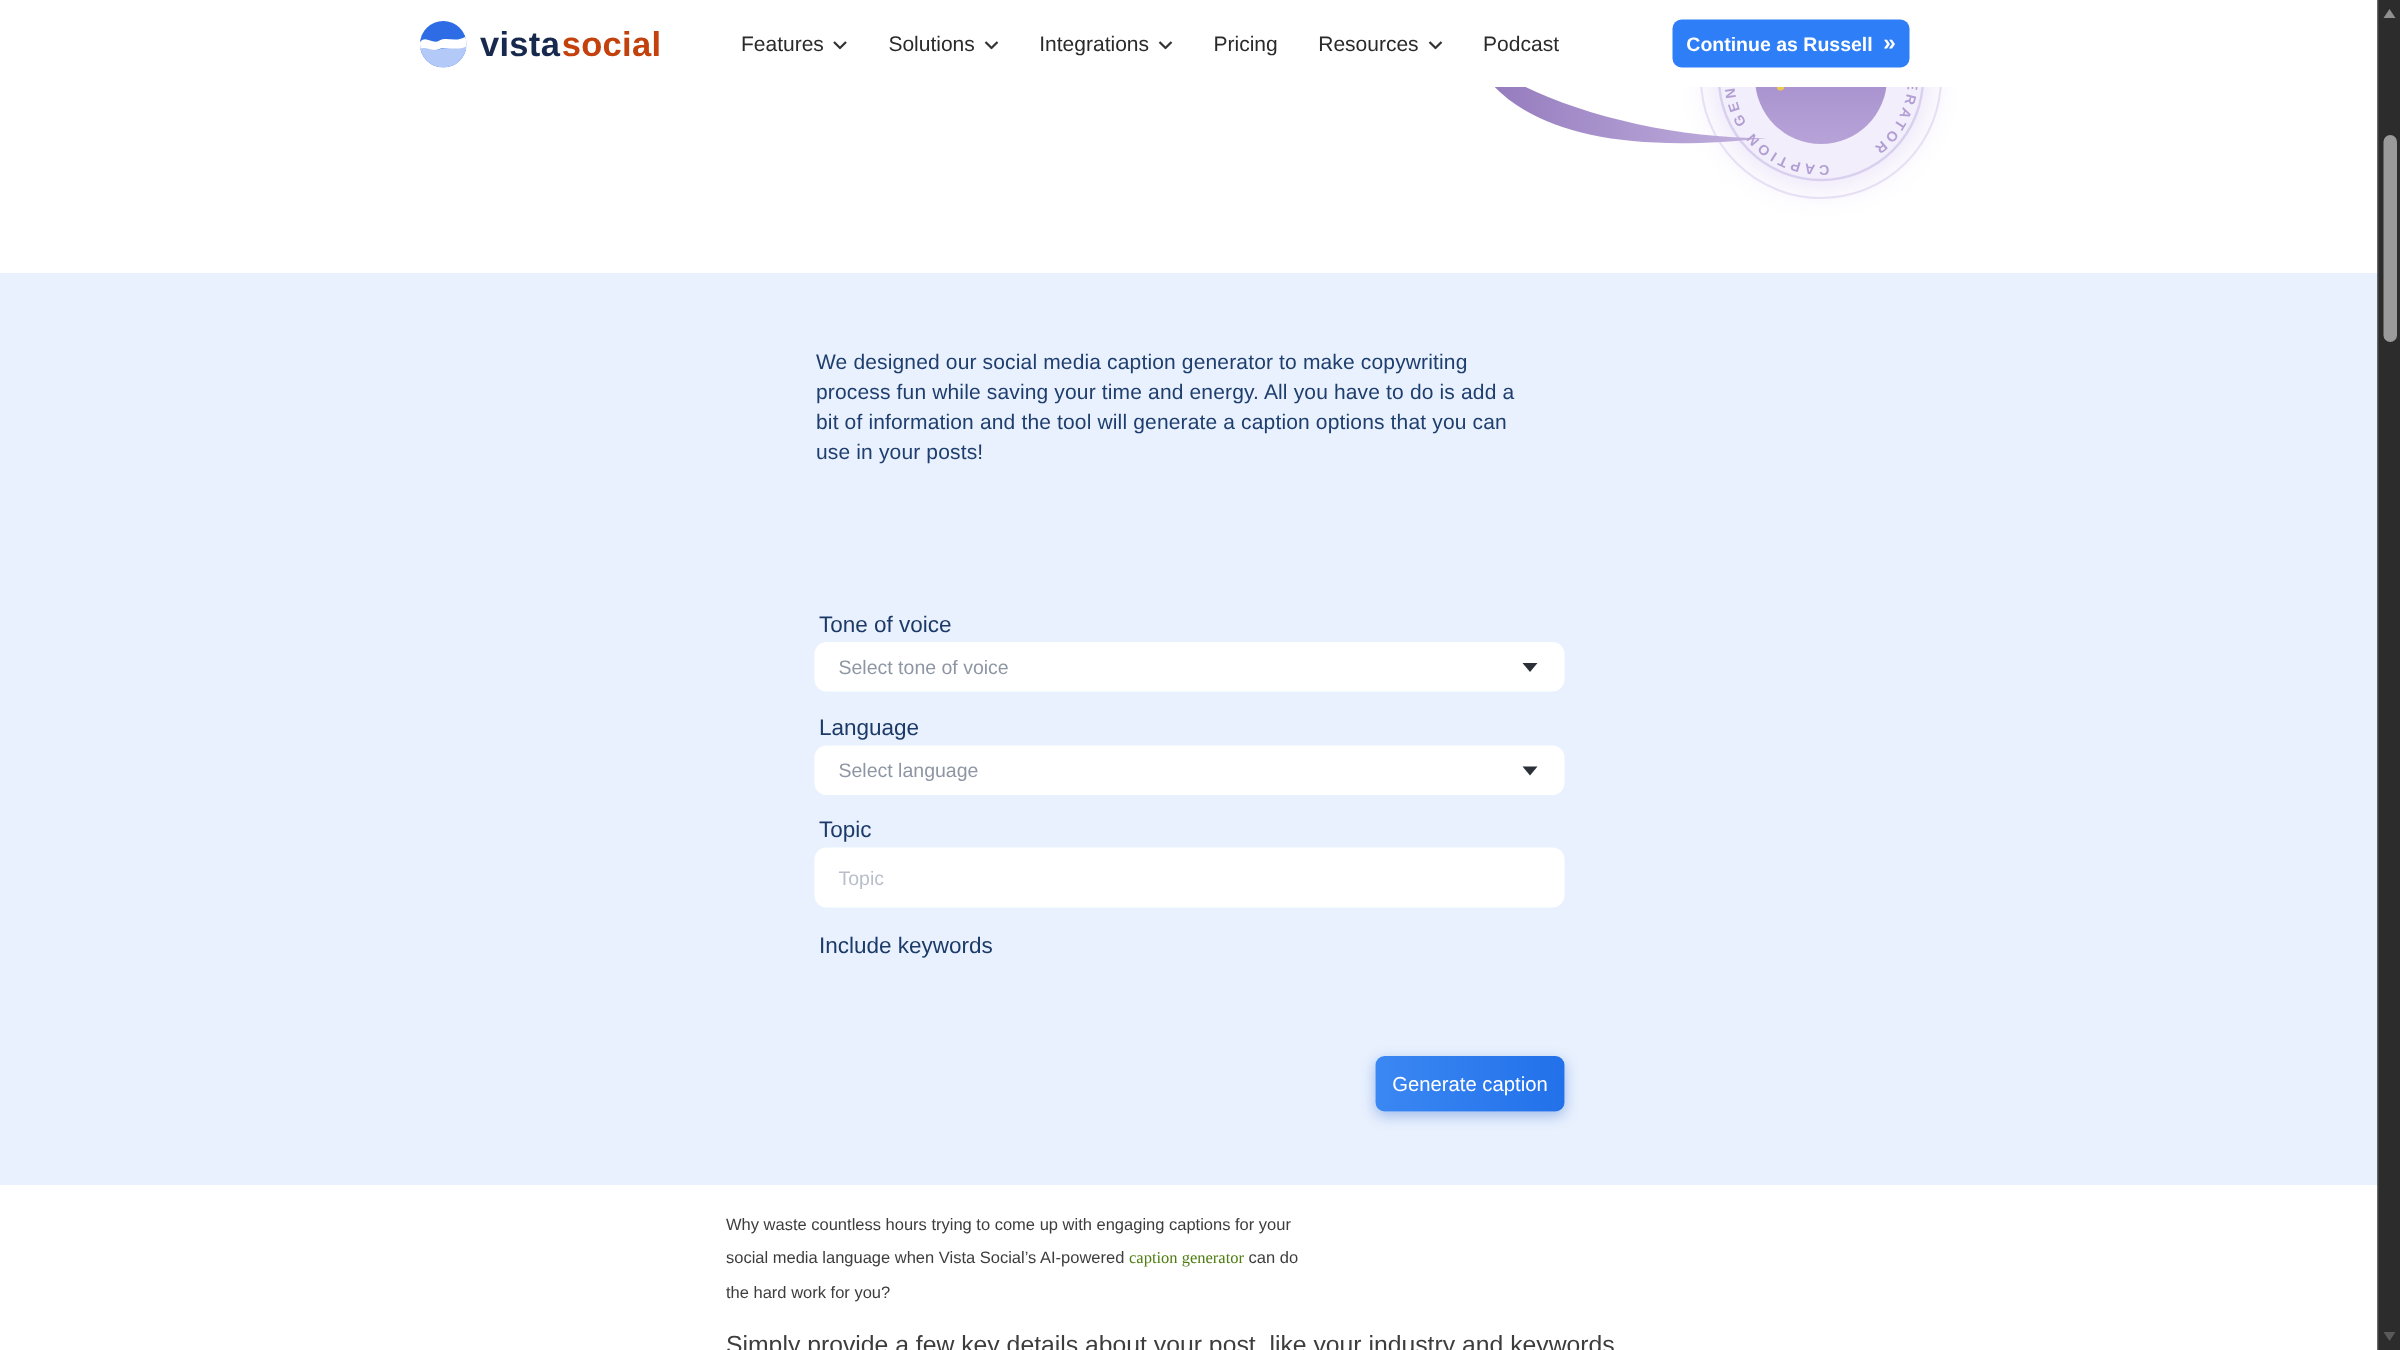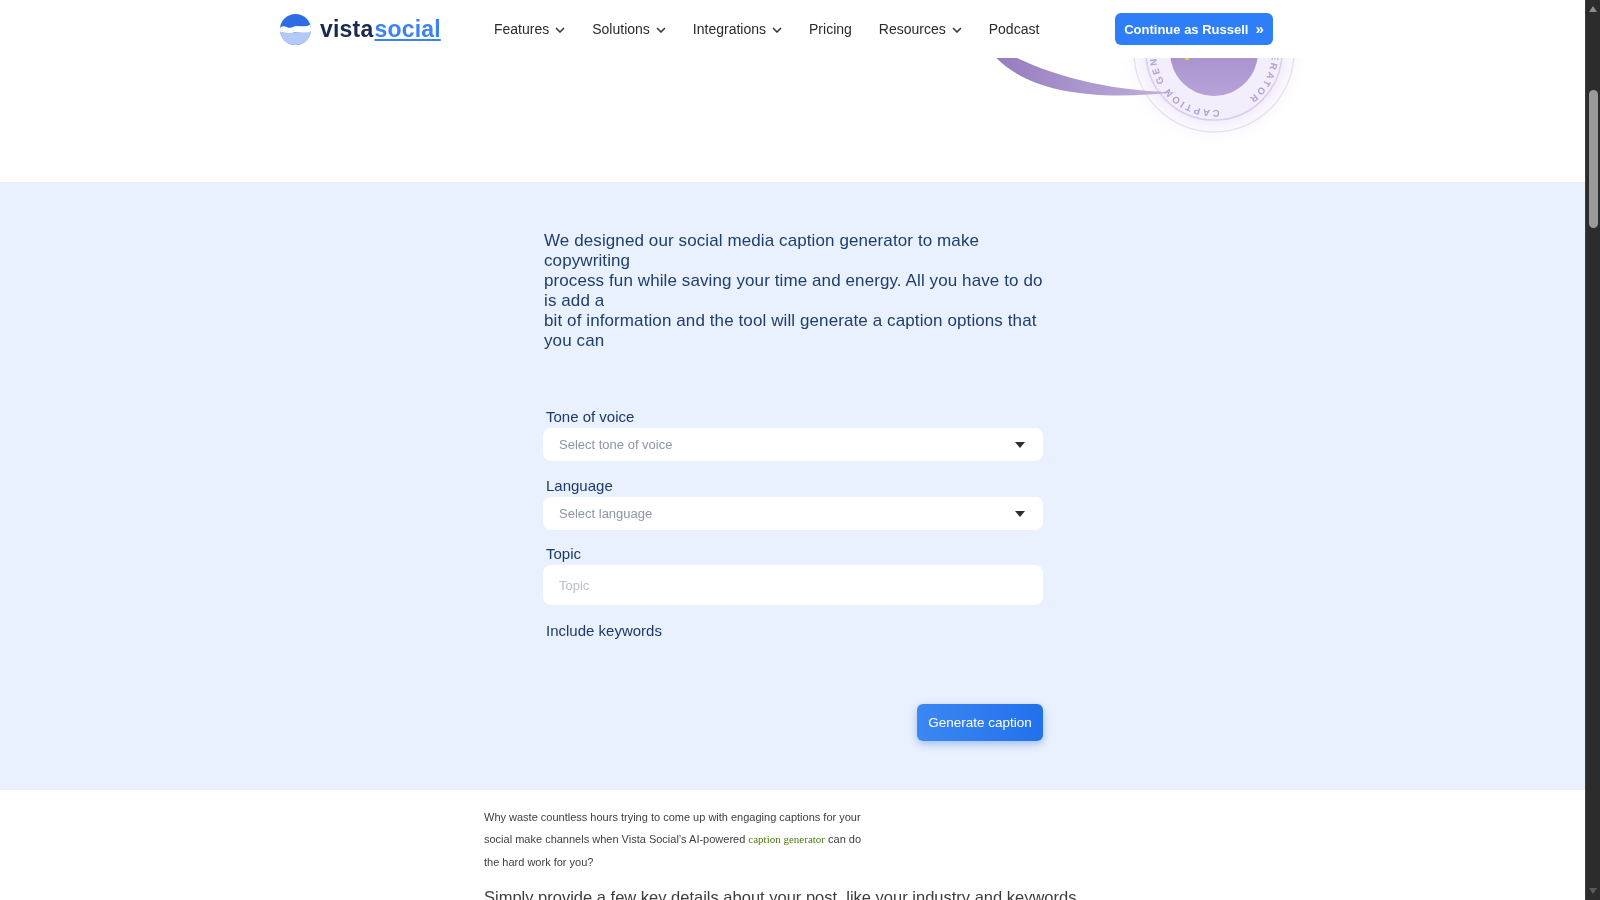--- a/index.html
+++ b/index.html
@@ -8,33 +8,33 @@
   #page { position:relative; width:1600px; height:900px; background:#fff; overflow:hidden; }
 
   
   #badge-svg { position:absolute; left:950px; top:0; width:400px; height:200px; z-index:1; }
 
   
   #header { position:absolute; left:0; top:0; width:1600px; height:58px; background:#fff; z-index:10; }
   #logo { position:absolute; left:280px; top:13px; display:flex; align-items:center; gap:9px; cursor:pointer; }
   #logo .word { font-size:23px; font-weight:700; letter-spacing:.2px; line-height:32px; }
   #logo .w1 { color:#18294e; }
-  #logo .w2 { color:#3b82f6;text-decoration:underline; }
+  #logo .w2 { color:#c2410c; }
   #nav { position:absolute; left:494px; top:0; height:58px; display:flex; align-items:center; gap:27px; }
   .nav-item { display:flex; align-items:center; gap:6px; font-size:14px; color:#2a2a2a; cursor:pointer; white-space:nowrap; }
   .chev { display:inline-block; margin-top:2px; }
   #cta-btn { position:absolute; left:1115px; top:13px; width:158px; height:32px; background:#2e7ef7;
     border:none; border-radius:6px; color:#fff; font-size:13px; font-weight:600;
     display:flex; align-items:center; justify-content:center; gap:7px; cursor:pointer;
     font-family:"Liberation Sans", sans-serif; }
   #cta-btn .arrows { font-size:15px; font-weight:700; margin-top:-1px; }
 
   
   #form-section { position:absolute; left:0; top:182px; width:1600px; height:608px; background:#e9f1fe; z-index:2; }
-  #intro { position:absolute; left:544px; top:49px; width:500px; font-size:17px; line-height:20px;
+  #intro { position:absolute; left:544px; top:49px; width:500px; font-size:14px; line-height:20px;
     color:#1e3e6e; letter-spacing:.1px; }
   .fgroup { position:absolute; left:543px; width:500px; }
   .flabel { font-size:15px; line-height:22px; color:#1c3a68; padding-left:3px; }
   .fselect { position:relative; width:500px; height:33px; background:#fff; border-radius:8px;
     display:flex; align-items:center; padding:0 18px 0 16px; cursor:pointer; }
   .fselect .ph { font-size:13px; color:#8e96a4; }
   .arrow-down { position:absolute; right:18px; top:14px; width:0; height:0;
     border-left:5px solid transparent; border-right:5px solid transparent; border-top:6px solid #2b2f38; }
   .ftext { width:500px; height:40px; background:#fff; border:none; border-radius:8px;
     padding:0 16px; font-size:13px; color:#333; outline:none; font-family:"Liberation Sans", sans-serif; }
@@ -147,20 +147,21 @@
       <span>Continue as Russell</span>
       <span class="arrows">»</span>
     </button>
   </div>
 
   <section id="form-section">
     <div id="intro">
       <div>We designed our social media caption generator to make copywriting</div>
       <div>process fun while saving your time and energy. All you have to do is add a</div>
       <div>bit of information and the tool will generate a caption options that you can</div>
+      <div>use in your posts!</div>
     </div>
 
 
     <div class="fgroup" id="g3">
       <div class="flabel">Language</div>
       <div class="fselect">
         <span class="ph">Select language</span>
         <span class="arrow-down"></span>
       </div>
     </div>
@@ -180,21 +181,21 @@
 
     <div class="fgroup" id="g5">
       <div class="flabel">Include keywords</div>
     </div>
 
     <button id="generate-btn">Generate caption</button>
   </section>
 
   <div id="article">
     <div class="p1-line">Why waste countless hours trying to come up with engaging captions for your</div>
-    <div class="p1-line"><span>social make channels when Vista Social’s AI-powered </span><a class="cg-link">caption generator</a><span> can do</span></div>
+    <div class="p1-line"><span>social media language when Vista Social’s AI-powered </span><a class="cg-link">caption generator</a><span> can do</span></div>
     <div class="p1-line">the hard work for you?</div>
   </div>
   <div id="p2">Simply provide a few key details about your post, like your industry and keywords</div>
 
   <div id="scrollbar">
     <div class="sb-arrow-up"></div>
     <div id="sb-thumb"></div>
     <div class="sb-arrow-down"></div>
   </div>
 

